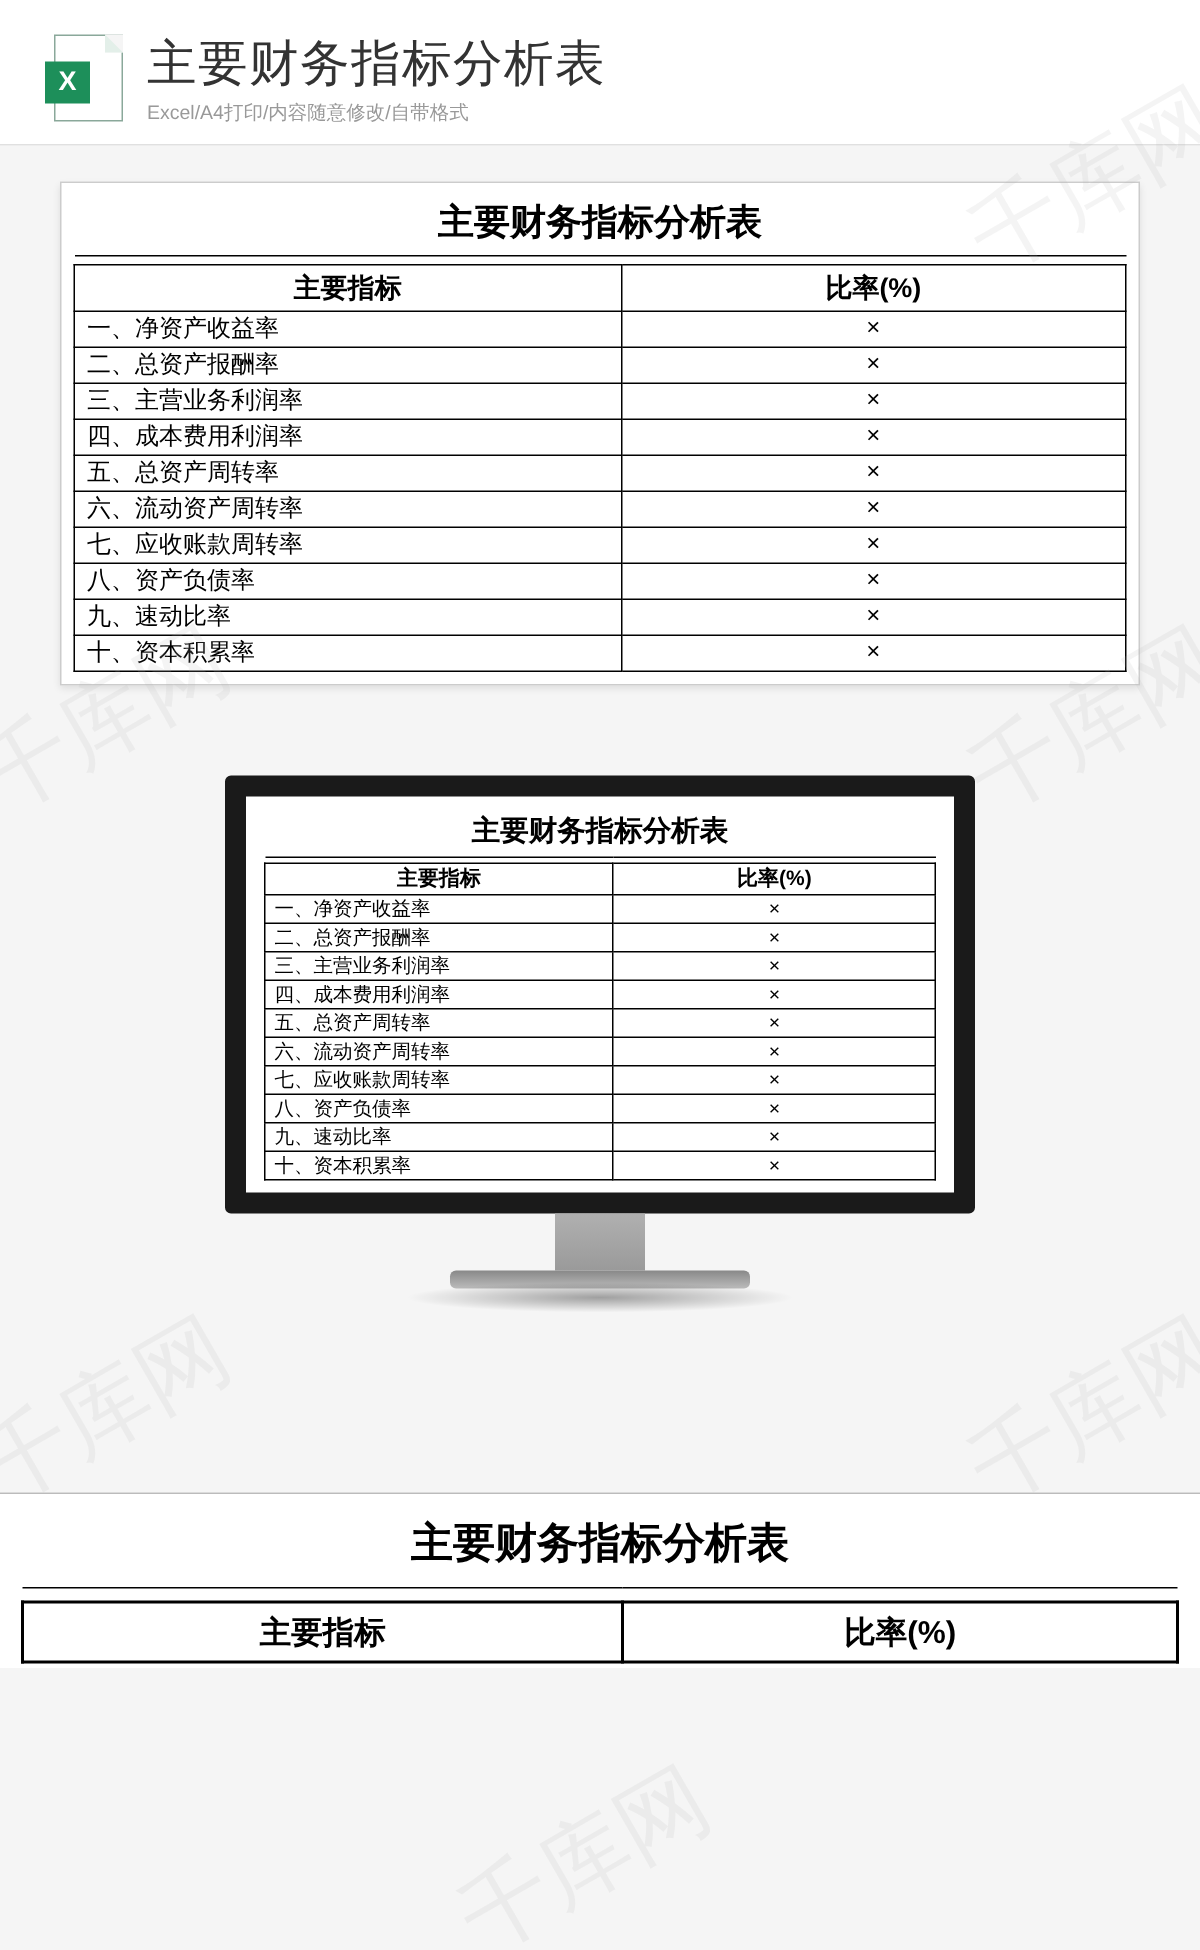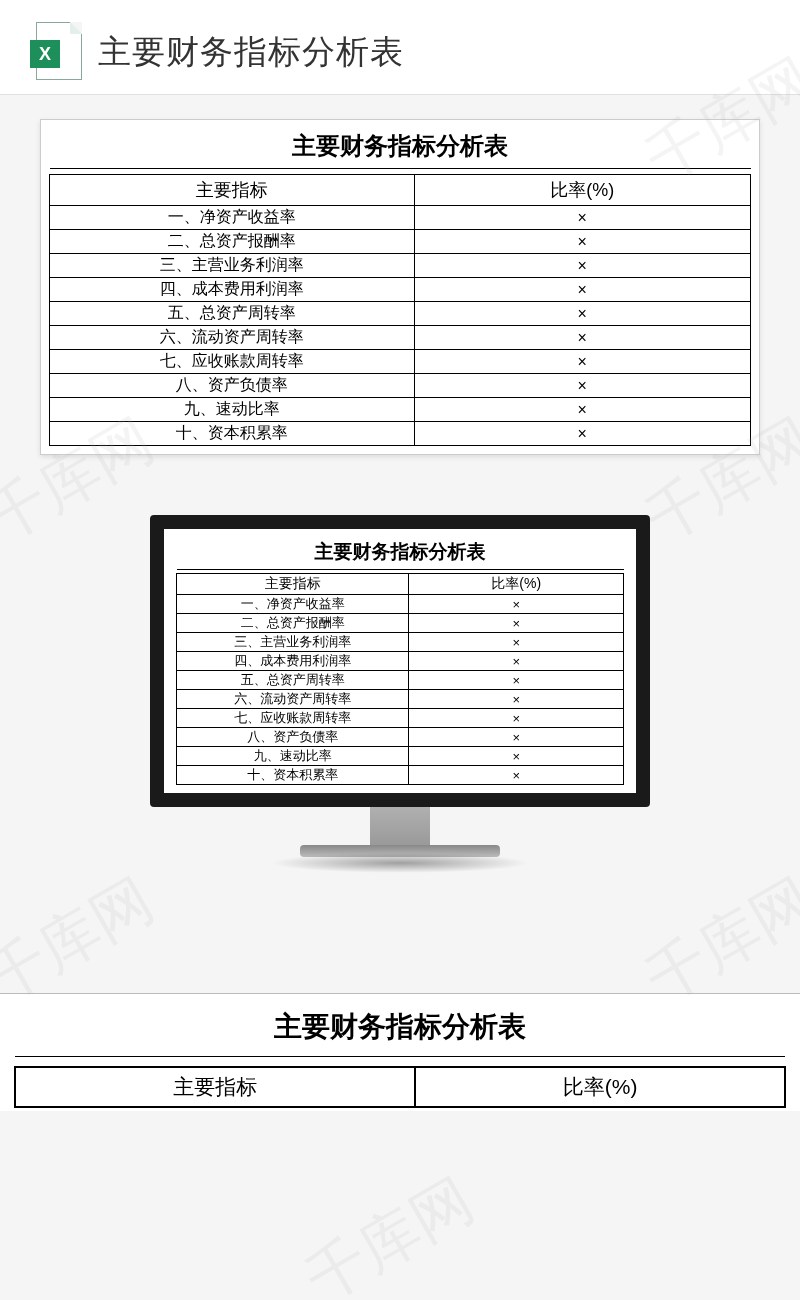--- a/index.html
+++ b/index.html
@@ -101,29 +101,29 @@
       text-align: center;
       font-size: 24px;
       font-weight: bold;
       padding: 4px 0 6px 0;
       border: none;
     }
     .tbl .sep td { border-top: 1px solid #000; height: 6px; }
     .tbl th {
       border: 1.5px solid #000;
       font-size: 18px;
-      font-weight: normal;
+      font-weight: bold;
       padding: 3px 6px;
       text-align: center;
     }
     .tbl td.cell {
       border: 1px solid #000;
       font-size: 16px;
       padding: 1px 8px;
-      text-align: center;
+      text-align: left;
     }
     .tbl td.val {
       text-align: center;
       font-family: sans-serif;
     }
     .col1 { width: 52%; }
     .col2 { width: 48%; margin-top: 32px; }
 
     
     .monitor-wrap {
@@ -183,20 +183,21 @@
 <div class="watermark wm6">千库网</div>
 
 <div class="header">
   <div class="excel-icon">
     <div class="sheet"></div>
     <div class="fold"></div>
     <div class="xbox">X</div>
   </div>
   <div class="header-text">
     <div class="header-title">主要财务指标分析表</div>
+    <div class="header-sub">Excel/A4打印/内容随意修改/自带格式</div>
   </div>
 </div>
 
 <div class="content-area">
 
   <div class="table-card">
     <table class="tbl">
       <tbody>
           <tr class="title-row">
             <td colspan="2">主要财务指标分析表</td>

